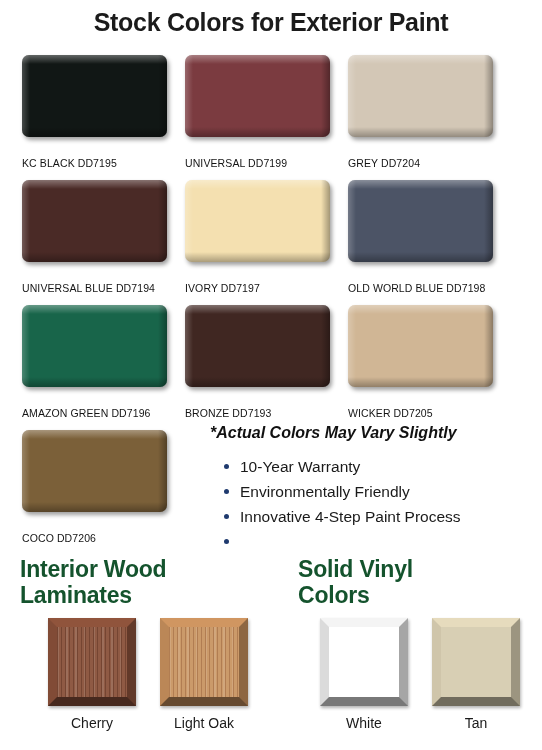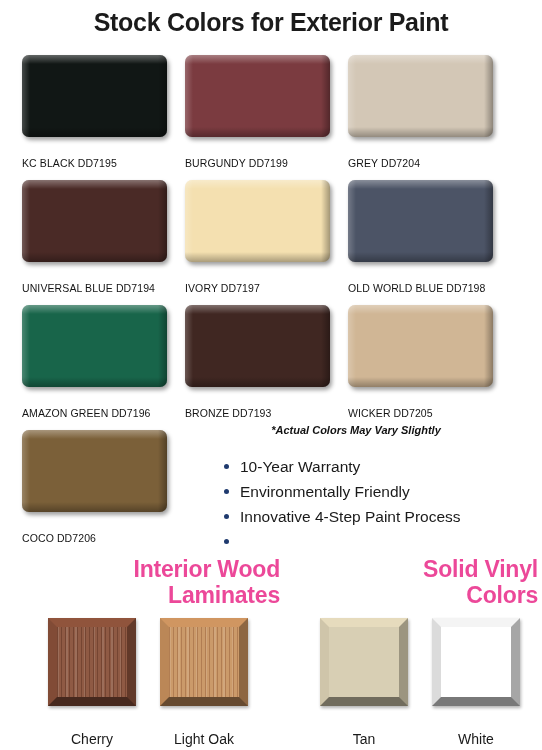--- a/index.html
+++ b/index.html
@@ -48,61 +48,61 @@
     border-radius:7px 0 0 7px;
     background:linear-gradient(to right,rgba(255,255,255,0.22),rgba(255,255,255,0));
   }
   .chip-label{
     margin-top:20px;font-size:10.5px;letter-spacing:0.1px;
     color:#141414;white-space:nowrap;
   }
 
   
   .disclaimer{
-    position:absolute;top:424px;left:195px;width:322px;text-align:center;
-    font-style:italic;font-weight:bold;font-size:11px;color:#111;
+    position:absolute;top:424px;left:210px;width:322px;text-align:left;
+    font-style:italic;font-weight:bold;font-size:16px;color:#111;
   }
   .bullets{
     position:absolute;top:446px;left:212px;width:320px;
     list-style:none;margin:12px;padding:0;
   }
   .bullets li{
     position:relative;padding-left:16px;margin-bottom:6px;
     font-size:15.5px;color:#1a1a1a;line-height:1.22;
   }
   .bullets li .dot{
     position:absolute;left:0;top:6px;width:5px;height:5px;border-radius:50%;
     background:#1f3a6e;
   }
 
   
   .sec-head{
-    position:absolute;text-align:right;font-weight:bold;
-    font-size:23px;line-height:1.15;color:#ec4899;letter-spacing:-0.2px;
+    position:absolute;text-align:left;font-weight:bold;
+    font-size:23px;line-height:1.15;color:#14532d;letter-spacing:-0.2px;
   }
   #head-wood{top:556px;left:20px;width:260px;}
   #head-vinyl{top:556px;left:298px;width:240px;}
 
   .sq-row{position:absolute;display:flex;}
   #row-wood{top:618px;left:36px;}
   #row-vinyl{top:618px;left:308px;}
   .sq-cell{width:112px;text-align:center;}
 
   .sq-wrap{
     position:relative;width:88px;height:88px;margin:0 auto;
     box-shadow:1px 2px 3px rgba(0,0,0,0.30);
   }
   .sq-frame{
     position:absolute;inset:0;
     border-style:solid;border-width:9px;
   }
   .sq-face{position:absolute;inset:9px;overflow:hidden;}
   .grain{position:absolute;inset:0;}
   .sq-label{
-    margin-top:25px;font-size:14px;color:#1a1a1a;
+    margin-top:9px;font-size:14px;color:#1a1a1a;
   }
 </style>
 </head>
 <body>
 
 <div class="page">
 
   <div class="title">Stock Colors for Exterior Paint</div>
 
   <div class="grid">
@@ -116,21 +116,21 @@
           </div>
           <div class="chip-label">KC BLACK DD7195</div>
         </div>
         <div class="cell">
           <div class="chip-wrap">
             <div class="chip" style="background: rgb(123, 59, 64);">
               <div class="chip-side"></div>
               <div class="chip-light"></div>
             </div>
           </div>
-          <div class="chip-label">BURGUNDY DD7199</div>
+          <div class="chip-label">UNIVERSAL DD7199</div>
         </div>
         <div class="cell">
           <div class="chip-wrap">
             <div class="chip" style="background: rgb(211, 199, 182);">
               <div class="chip-side"></div>
               <div class="chip-light"></div>
             </div>
           </div>
           <div class="chip-label">GREY DD7204</div>
         </div>
@@ -243,27 +243,27 @@
             <div class="grain" style="background: repeating-linear-gradient(90deg, rgb(169, 116, 74) 0px, rgb(169, 116, 74) 1px, transparent 1px, transparent 4px), repeating-linear-gradient(90deg, rgba(255, 255, 255, 0.16) 0px, rgba(255, 255, 255, 0.16) 2px, transparent 2px, transparent 9px); opacity: 0.75;"></div>
           </div>
           <div class="sq-frame" style="border-color: rgb(208, 150, 97) rgb(141, 102, 66) rgb(102, 74, 48) rgb(187, 135, 87);"></div>
         </div>
         <div class="sq-label">Light Oak</div>
       </div>
     </div>
   <div class="sq-row" id="row-vinyl">
       <div class="sq-cell">
         <div class="sq-wrap">
+          <div class="sq-face" style="background: rgb(255, 255, 255);"></div>
+          <div class="sq-frame" style="border-color: rgb(244, 244, 244) rgb(166, 166, 166) rgb(120, 120, 120) rgb(219, 219, 219);"></div>
+        </div>
+        <div class="sq-label">White</div>
+      </div>
+      <div class="sq-cell">
+        <div class="sq-wrap">
           <div class="sq-face" style="background: rgb(216, 207, 180);"></div>
           <div class="sq-frame" style="border-color: rgb(230, 219, 189) rgb(156, 149, 128) rgb(113, 108, 93) rgb(207, 197, 170);"></div>
         </div>
         <div class="sq-label">Tan</div>
       </div>
-      <div class="sq-cell">
-        <div class="sq-wrap">
-          <div class="sq-face" style="background: rgb(255, 255, 255);"></div>
-          <div class="sq-frame" style="border-color: rgb(244, 244, 244) rgb(166, 166, 166) rgb(120, 120, 120) rgb(219, 219, 219);"></div>
-        </div>
-        <div class="sq-label">White</div>
-      </div>
     </div>
 
 </div>
 
 </body></html>

